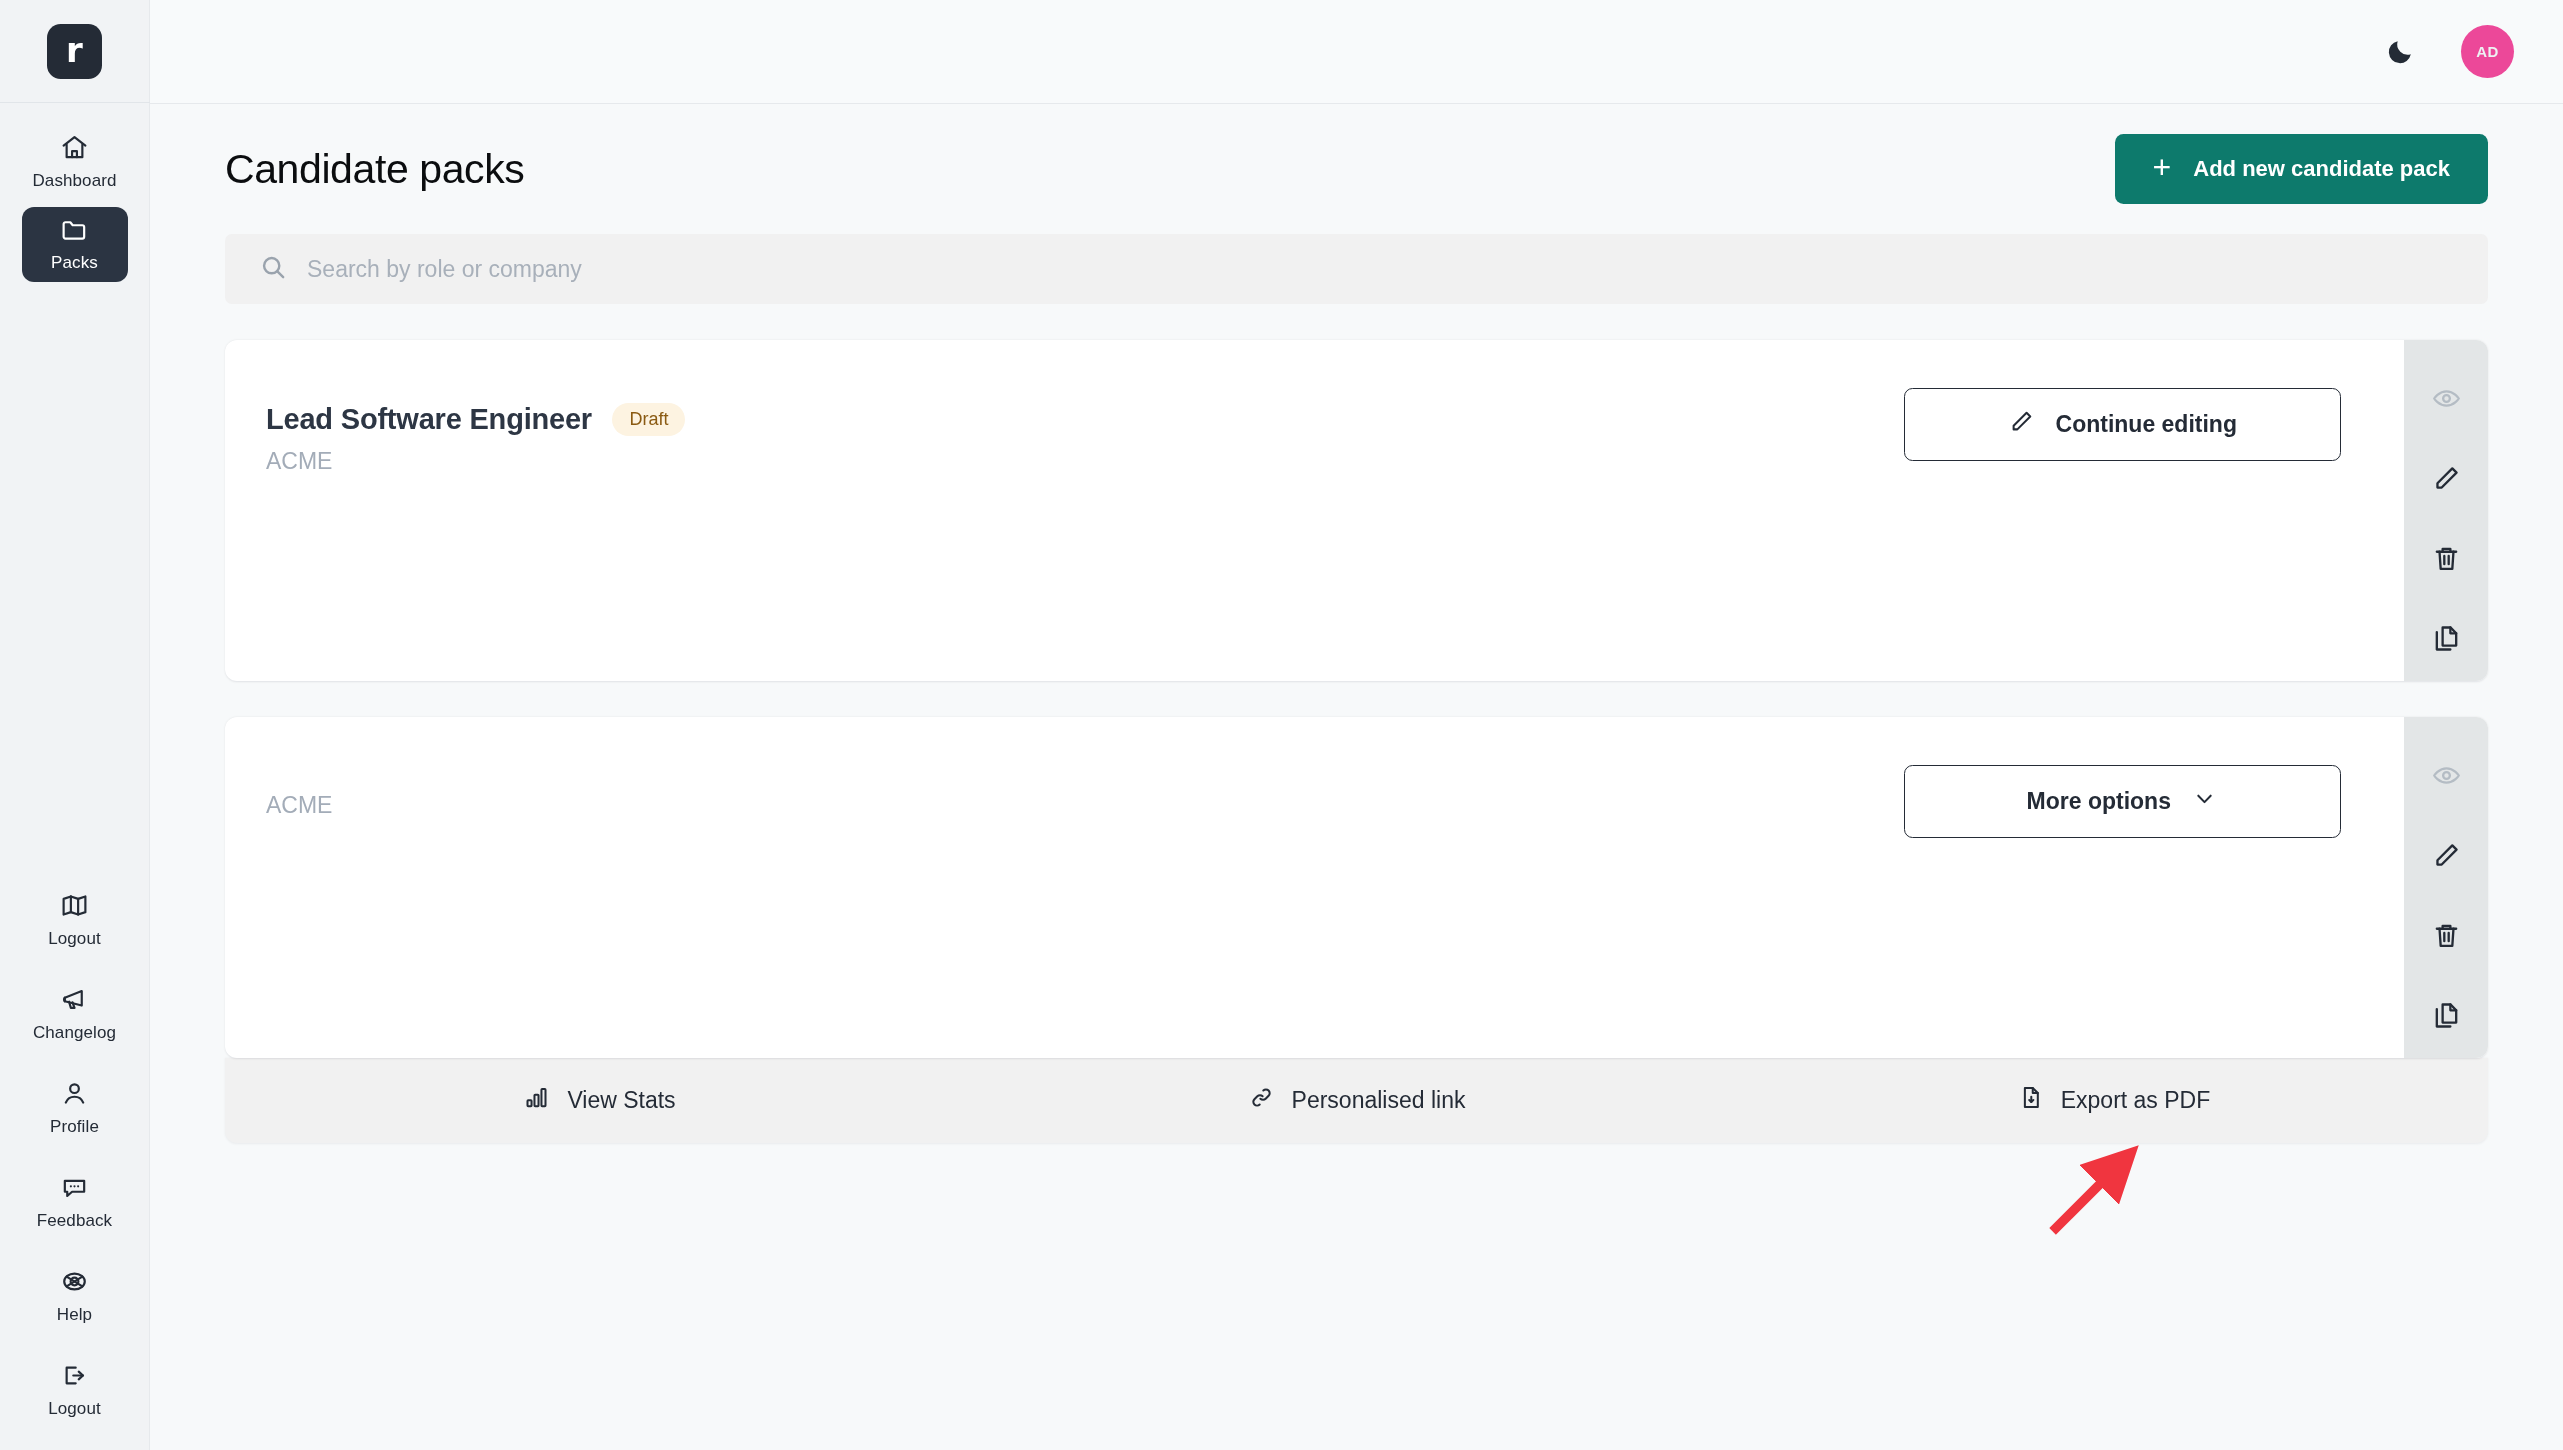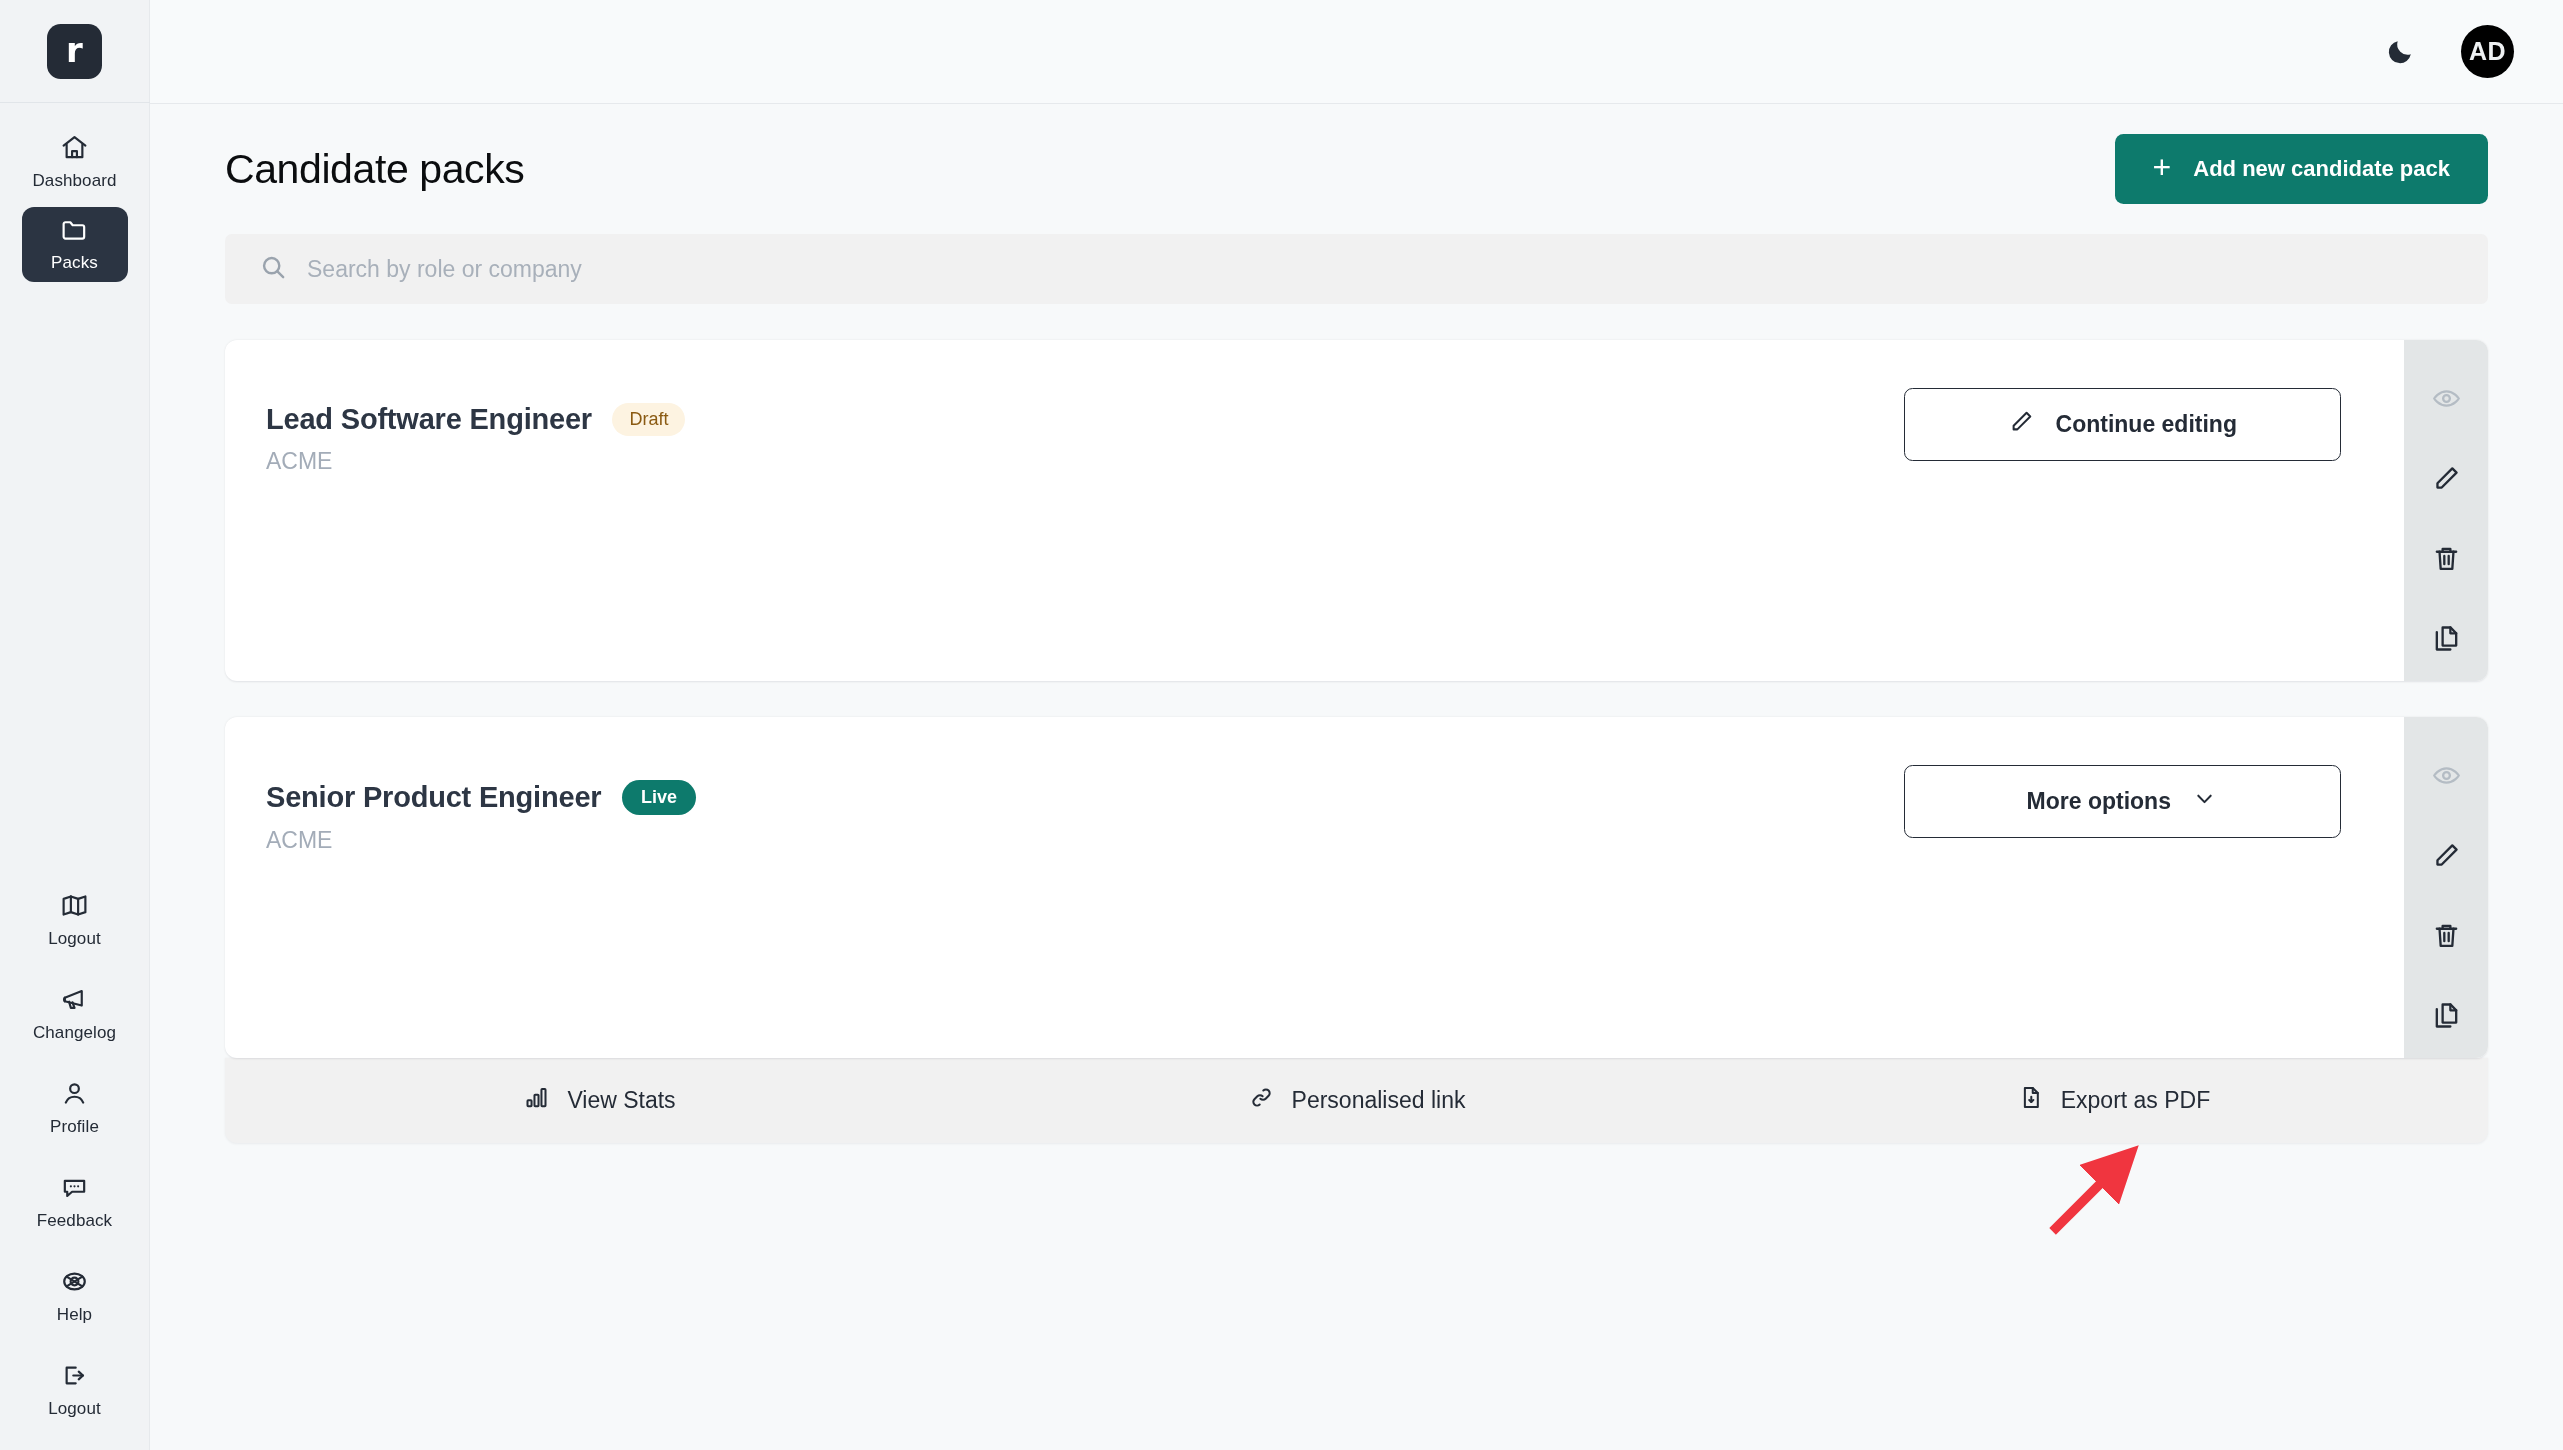--- a/index.html
+++ b/index.html
@@ -43,23 +43,23 @@
   .topbar {
     height: 104px; flex: 0 0 104px;
     border-bottom: 0.9px solid #e6e9ec;
     display: flex; align-items: center; justify-content: flex-end;
     padding-right: 49px; gap: 41px; background: #f8fafb;
   }
   .moon-btn { width: 39px; height: 39px; display: flex; align-items: center; justify-content: center; cursor: pointer; }
   .moon-btn svg { width: 31px; height: 31px; fill: #242b36; }
   .avatar {
     width: 53px; height: 53px; border-radius: 50%;
-    background: #000000; color: #eef1f3;
+    background: #ec4899; color: #eef1f3;
     display: flex; align-items: center; justify-content: center;
-    font-size: 25px; font-weight: 600; letter-spacing: 0.4px; cursor: pointer;
+    font-size: 15px; font-weight: 600; letter-spacing: 0.4px; cursor: pointer;
   }
 
   .content { padding: 0 75px 0 75px; }
 
   .page-head {
     display: flex; align-items: center; justify-content: space-between;
     height: 111px; padding-top: 19px;
   }
   .page-title { font-size: 41px; font-weight: 400; color: #0b0d0f; letter-spacing: -0.4px;
                 font-family: "Liberation Sans", sans-serif; }
@@ -310,24 +310,20 @@
                   <path d="M15 20.5H4.5V7"></path>
                 </svg>
             </div>
           </div>
         </div>
       </div>
 
       <div class="card-wrap">
         <div class="card">
           <div class="card-body">
-            <div class="card-title-row">
-              <span class="card-title">Senior Product Engineer</span>
-              <span class="badge live">Live</span>
-            </div>
             <div class="card-sub">ACME</div>
 
             <button class="primary-action">
               <span>More options</span>
               <span>
                 <svg viewBox="0 0 24 24">
                     <path d="M6.5 9.5 12 15.2l5.5-5.7"></path>
                   </svg>
               </span>
             </button>

